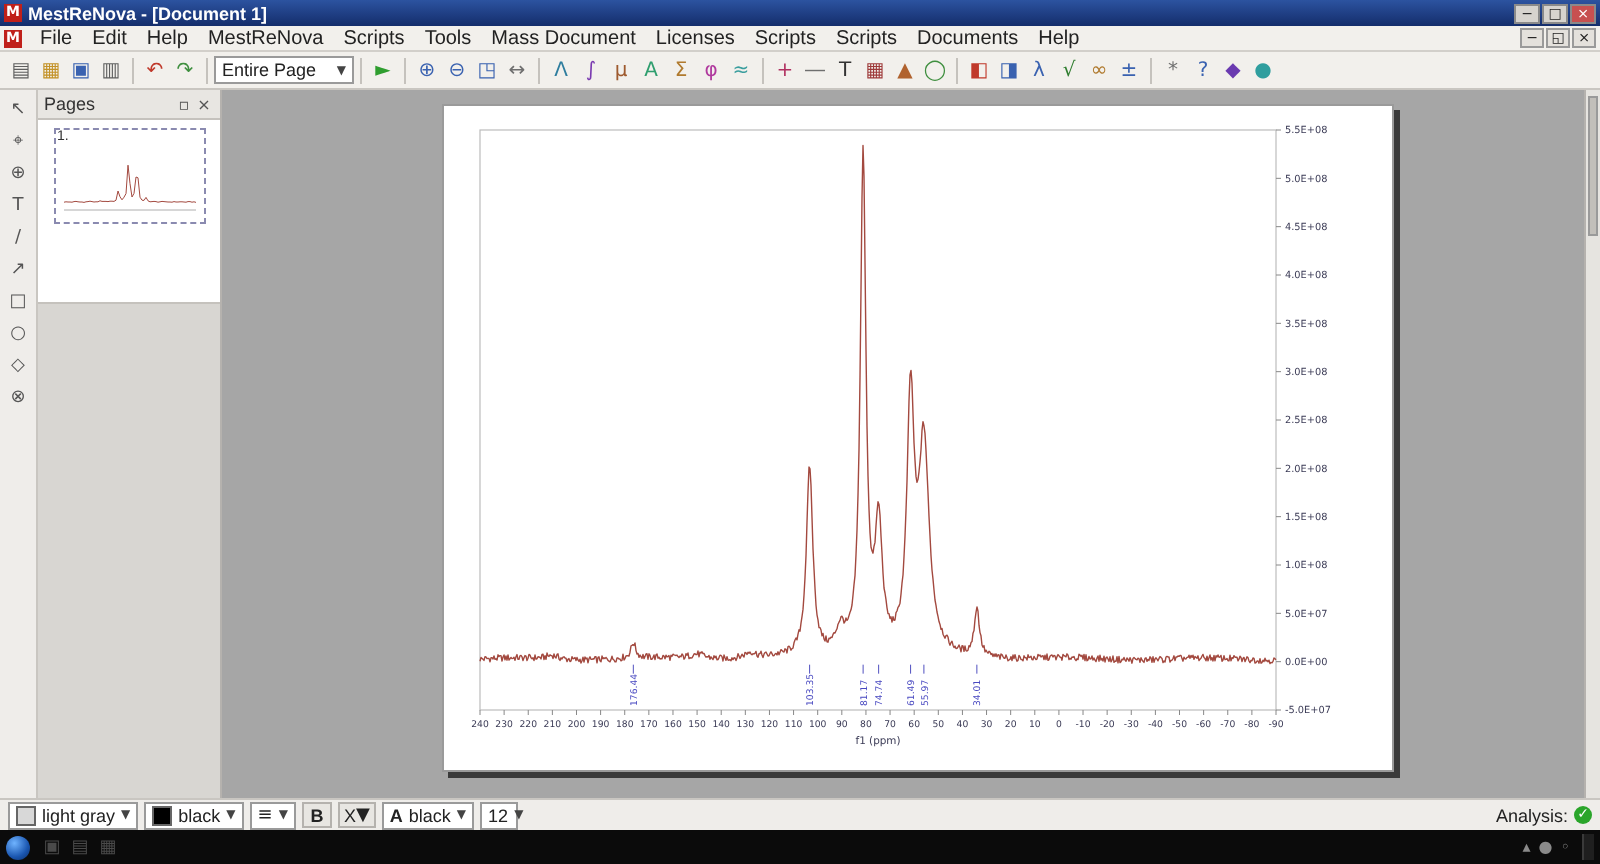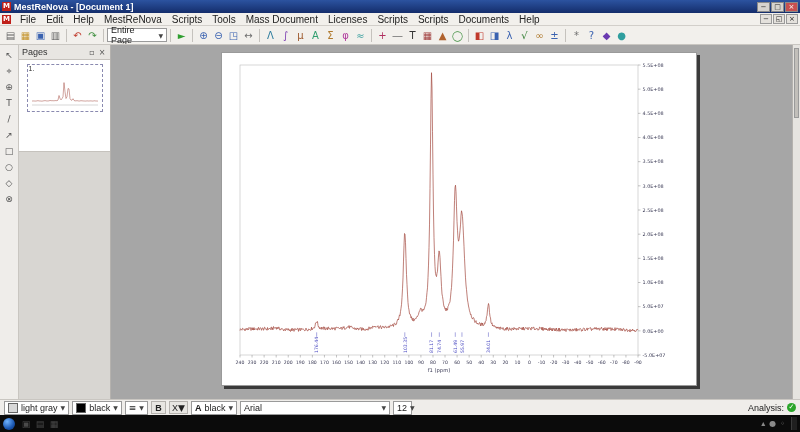--- a/index.html
+++ b/index.html
@@ -119,21 +119,21 @@
 
   <div class="toolbar" id="main-toolbar">
       <span class="tb-icon" style="color: rgb(95, 95, 95);">▤</span>
       <span class="tb-icon" style="color: rgb(195, 146, 39);">▦</span>
       <span class="tb-icon" style="color: rgb(58, 98, 176);">▣</span>
       <span class="tb-icon" style="color: rgb(95, 95, 95);">▥</span>
       <span class="tb-sep"></span>
       <span class="tb-icon" style="color: rgb(192, 57, 43);">↶</span>
       <span class="tb-icon" style="color: rgb(63, 143, 63);">↷</span>
       <span class="tb-sep"></span>
-      <span class="combo" style="width: 60px;">
+      <span class="combo" style="width: 70px;">
         <span class="" style="flex: 1 1 0%;">Entire Page</span>
         <span class="arrow icon-font">▼</span>
       </span>
       <span class="tb-sep"></span>
       <span class="tb-icon" style="color: rgb(47, 158, 47);">►</span>
       <span class="tb-sep"></span>
       <span class="tb-icon" style="color: rgb(58, 98, 176);">⊕</span>
       <span class="tb-icon" style="color: rgb(58, 98, 176);">⊖</span>
       <span class="tb-icon" style="color: rgb(58, 98, 176);">◳</span>
       <span class="tb-icon" style="color: rgb(111, 111, 111);">↔</span>
@@ -342,24 +342,20 @@
     <span class="fb-btn" style="font-weight:bold;">B</span>
     <span class="fb-btn">
       <span>X</span>
       <span class="arrow icon-font">▼</span>
     </span>
     <span class="combo">
       <span style="font-weight:bold;">A</span>
       <span>black</span>
       <span class="arrow icon-font">▼</span>
     </span>
-    <span class="combo" style="width:150px;">
-      <span style="flex:1;">Arial</span>
-      <span class="arrow icon-font">▼</span>
-    </span>
     <span class="combo" style="width:19px;align-items:center;">
       <span style="flex:1;">12</span>
       <span class="arrow icon-font">▼</span>
     </span>
     <span class="fb-spacer"></span>
     <span class="licenses">
       <span>Analysis:</span>
       <span class="lic-dot icon-font">✓</span>
     </span>
   </div>

